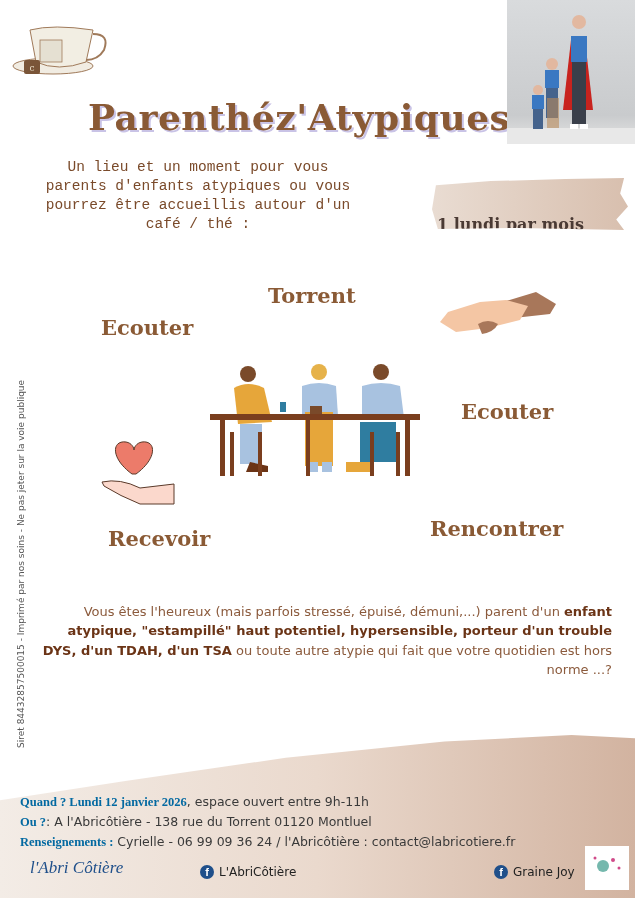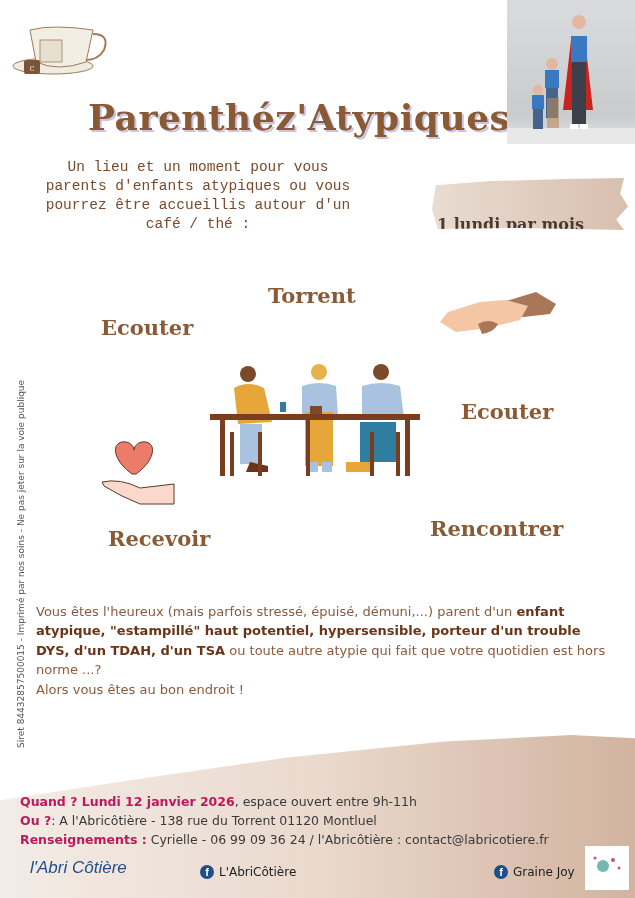--- a/index.html
+++ b/index.html
@@ -30,45 +30,45 @@
     font-family: "DejaVu Serif", serif; font-weight: bold; font-size: 16px; color: #4a3a34; margin-top: 21px;
   }
 
   .word {
     position: absolute; font-family: "DejaVu Serif", serif; font-weight: bold;
     font-size: 21px; color: #8a5a35;
   }
 
   .body-text {
     position: absolute; left: 36px; top: 602px; width: 576px;
-    text-align: left; font-size: 13px; line-height: 19.4px; color: #8b5a3c;
+    text-align: right; font-size: 13px; line-height: 19.4px; color: #8b5a3c;
   }
   .body-text b { color: #6b3416; }
 
   .side-note {
     position: absolute; left: 16px; top: 748px;
     transform: rotate(-90deg); transform-origin: 0 0;
     font-size: 9px; color: #555; white-space: nowrap;
   }
 
   .footer-band {
     position: absolute; left: 0; top: 735px; width: 635px; height: 163px;
     background: linear-gradient(90deg, #f3ece6 0%, #ead9cd 50%, #d2b3a0 100%);
     clip-path: polygon(0% 40%, 20% 28%, 45% 14%, 70% 4%, 90% 0%, 100% 2%, 100% 100%, 0% 100%);
   }
   .footer-info {
     position: absolute; left: 20px; top: 792px; font-size: 12.5px; line-height: 19px; color: #3a3a3a;
   }
-  .footer-info b { color: #be185d; }
+  .footer-info b { color: #0369a1; font-family: Liberation Serif, serif; }
   .footer-logos {
     position: absolute; left: 30px; top: 856px; width: 600px; height: 32px;
   }
   .abri-logo {
     position: absolute; left: 0; top: 2px;
-    font-family: Liberation Sans, sans-serif; font-style: italic; font-size: 17px; color: #1f4f8a;
+    font-family: Liberation Serif, serif; font-style: italic; font-size: 17px; color: #1f4f8a;
   }
   .fb { display: inline-flex; align-items: center; gap: 5px; font-size: 12px; color: #222; position: absolute; top: 9px; }
   .fb-icon { width: 14px; height: 14px; border-radius: 50%; background: #1f4f8a; color: #fff; font-size: 11px; font-weight: bold; display: flex; align-items: center; justify-content: center; font-family: "Liberation Sans", sans-serif; }
   .graine-logo { position: absolute; left: 585px; top: 846px; width: 44px; height: 44px; background: #fff; }
 </style>
 </head>
 <body>
 
 <svg class="cup" viewBox="0 0 110 62">
   <ellipse cx="45" cy="48" rx="40" ry="8" fill="#f1ece2" stroke="#a07a5a" stroke-width="1"></ellipse>
@@ -150,21 +150,21 @@
   <rect x="100" y="48" width="12" height="8" fill="#7a4a2a"></rect>
 </svg>
 
 <svg style="position:absolute; left:100px; top:436px;" width="80" height="70" viewBox="0 0 80 70">
   <path d="M32 38 C10 22 12 4 26 6 C32 7 34 12 34 14 C34 12 36 7 42 6 C56 4 58 22 36 38 Z" fill="#ec7b6a" stroke="#5a3a2a" stroke-width="1"></path>
   <path d="M2 46 Q20 42 40 52 L74 48 L74 68 L40 68 Q20 60 4 50 Z" fill="#fbd8cc" stroke="#5a3a2a" stroke-width="1"></path>
 </svg>
 
 <div class="body-text">
   <span>Vous êtes l'heureux (mais parfois stressé, épuisé, démuni,...) parent d'un </span><b>enfant atypique, "estampillé" haut potentiel, hypersensible, porteur d'un trouble DYS, d'un TDAH, d'un TSA</b><span> ou toute autre atypie qui fait que votre quotidien est hors norme ...?</span><br>
-  <span>Alors vous êtes au bon endroit !</span><br>
+  <br>
 </div>
 
 <div class="side-note">Siret 84432857500015 - Imprimé par nos soins - Ne pas jeter sur la voie publique</div>
 
 <div class="footer-band"></div>
 <div class="footer-info">
   <div><b>Quand ?  Lundi 12 janvier 2026</b><span>, espace ouvert entre 9h-11h</span></div>
   <div><b>Ou ?</b><span>: A l'Abricôtière - 138 rue du Torrent 01120 Montluel</span></div>
   <div><b>Renseignements :</b><span> Cyrielle - 06 99 09 36 24  /  l'Abricôtière : contact@labricotiere.fr</span></div>
 </div>

